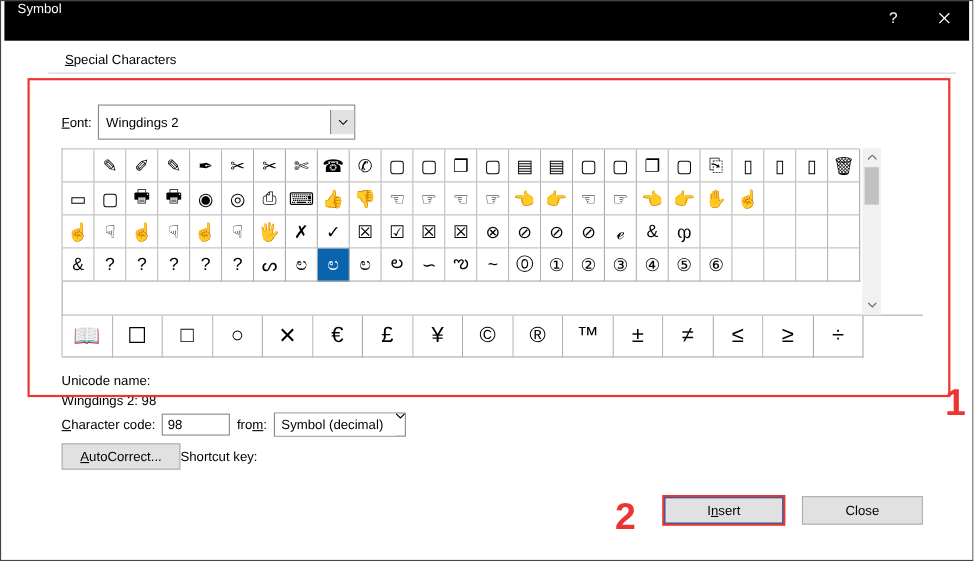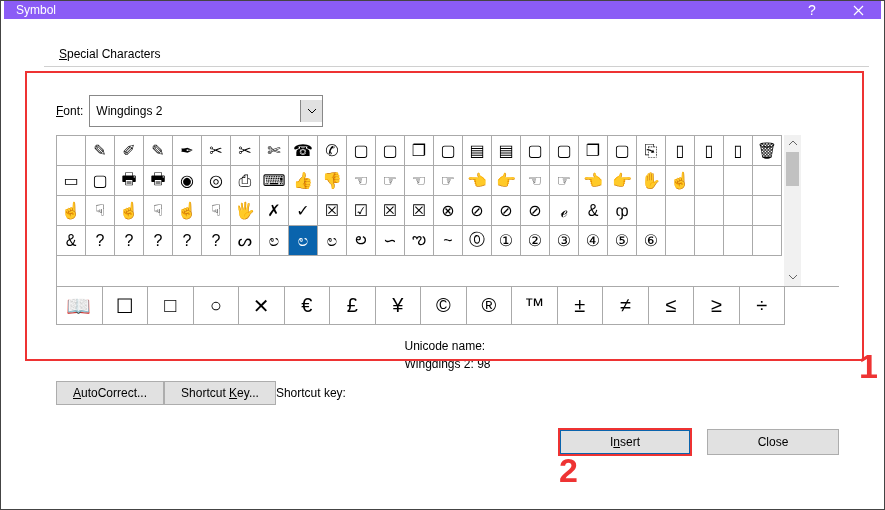--- a/index.html
+++ b/index.html
@@ -1,18 +1,18 @@
 <!DOCTYPE html>
 <html><head>
 <meta charset="utf-8">
 <style>
   * { box-sizing: border-box; user-select: none; }
   html,body { margin:0; padding:0; font-family: "Segoe UI", Tahoma, sans-serif; font-size:12px; color:#000; }
   .frame { width:885px; height:510px; background:#fff; position:relative; border:1px solid #444; }
-  .titlebar { height:18px; background:#8b5cf6; color:#fff; display:flex; align-items:center; padding:0 0 0 12px; margin:0 3px; }
+  .titlebar { height:36px; background:#000000; color:#fff; display:flex; padding:0 0 0 12px; margin:0 3px; }
   .titlebar .title { flex:1; font-size:12px; }
   .titlebar .tbtn { width:46px; height:30px; display:flex; align-items:center; justify-content:center; font-size:14px; }
   .content { position:absolute; left:25px; top:38px; right:15px; bottom:14px; background:#fff; }
   .tabs { display:flex; border-bottom:1px solid #d0d0d0; height:28px; margin-left:18px; }
   .tab { padding:6px 14px; border:1px solid transparent; position:relative; top:1px; background:transparent; font-size:12px; }
   .tab.active { border:1px solid #d0d0d0; border-bottom:1px solid #fff; background:#fff; }
   .red-box { position:absolute; left:24px; top:70px; right:20px; height:290px; border:2px solid #e33; pointer-events:none; }
   .font-row { display:flex; align-items:center; margin:28px 0 8px 30px; }
   .font-row label { margin-right:6px; }
   .combo { display:flex; align-items:center; border:1px solid #888; height:32px; background:#fff; }
@@ -22,29 +22,29 @@
   .grid { display:grid; grid-template-columns: repeat(25, 29px); grid-template-rows: repeat(5, 30px); border-top:1px solid #aaa; border-left:1px solid #aaa; }
   .cell { border-right:1px solid #aaa; border-bottom:1px solid #aaa; display:flex; align-items:center; justify-content:center; font-size:16px; background:#fff; overflow:hidden; }
   .cell.sel { background:#0a64ad; color:#fff; }
   .scroll-v { width:17px; margin-left:2px; background:#f1f1f1; display:flex; flex-direction:column; justify-content:space-between; align-items:center; }
   .scroll-v .arrow { width:17px; height:17px; background:#f1f1f1; display:flex; align-items:center; justify-content:center; font-size:10px; color:#666; }
   .scroll-v .thumb { width:13px; height:34px; background:#c1c1c1; margin-top:0; }
   .scroll-v .track { flex:1; display:flex; flex-direction:column; }
   .recent-label { margin:16px 0 4px 30px; }
   .recent-row { margin:0 30px; display:grid; grid-template-columns: repeat(16, 45.5px); grid-template-rows: 38px; border-top:1px solid #aaa; border-left:1px solid #aaa; }
   .rcell { border-right:1px solid #aaa; border-bottom:1px solid #aaa; display:flex; align-items:center; justify-content:center; font-size:20px; background:#fff; }
-  .info-row { display:flex; margin:14px 30px 6px 30px; align-items:center;flex-direction:column; }
+  .info-row { display:flex; margin:14px 30px 6px 30px; align-items:flex-start;flex-direction:column; }
   .info-left { flex:1; }
   .info-left div { margin-bottom:4px; }
   .info-right { display:flex; align-items:center; gap:6px; }
   .char-input { border:1px solid #888; width:62px; height:20px; padding:0 4px; font-size:12px; }
   .from-combo { display:flex; border:1px solid #888; height:22px; }
   .from-combo input { border:0; width:110px; padding:0 6px; font-size:12px; outline:none; }
   .btn { border:1px solid #adadad; background:#e1e1e1; padding:4px 16px; font-size:12px; height:24px; display:inline-flex; align-items:center; justify-content:center; }
-  .btn.lg { width:132px; height:26px;align-items:center; }
+  .btn.lg { width:110px; height:26px;align-items:center; }
   .btn-row1 { display:flex; margin:6px 0 0 30px; align-items:center; }
   .btn-row2 { display:flex; gap:16px; justify-content:flex-end; margin:24px 30px 0 0; }
   .btn.primary-annot { outline:2px solid #e33; outline-offset:-1px; border:2px solid #0a64ad; }
   .annot { position:absolute; color:#e33; font-weight:bold; font-size:34px; font-family:Arial,sans-serif; }
   .chev svg, .tbtn svg { display:block; }
 </style>
 </head>
 <body>
 
 <div class="frame">
@@ -218,29 +218,39 @@
         <div class="rcell">≤</div>
         <div class="rcell">≥</div>
         <div class="rcell">÷</div>
       </div>
 
     <div class="info-row">
       <div class="info-left">
         <div>Unicode name:</div>
         <div>Wingdings 2: 98</div>
       </div>
+      <div class="info-right">
+        <span><span style="text-decoration:underline">C</span><span>haracter code:</span></span>
+        <input class="char-input" value="98" style="">
+        <span><span>fro</span><span style="text-decoration:underline">m</span><span>:</span></span>
+        <div class="from-combo">
+          <input value="Symbol (decimal)" style="">
+          <div class="chev">
+            <svg width="8" height="5">
+                <path d="M0 0 L4 4 L8 0" fill="none" stroke="#000"></path>
+              </svg>
+          </div>
+        </div>
+      </div>
     </div>
 
     <div class="btn-row1">
       <div class="btn">
           <span><span style="text-decoration:underline">A</span><span id="ac-rest">utoCorrect...</span></span>
         </div>
-      <div class="btn">
-          <span>Shortcut <span style="text-decoration:underline">K</span>ey...</span>
-        </div>
       <span>Shortcut key:</span>
     </div>
 
     <div class="btn-row2">
       <div class="btn lg primary-annot">
           <span><span>I</span><span style="text-decoration:underline">n</span><span>sert</span></span>
         </div>
       <div class="btn lg">
           <span>Close</span>
         </div>

